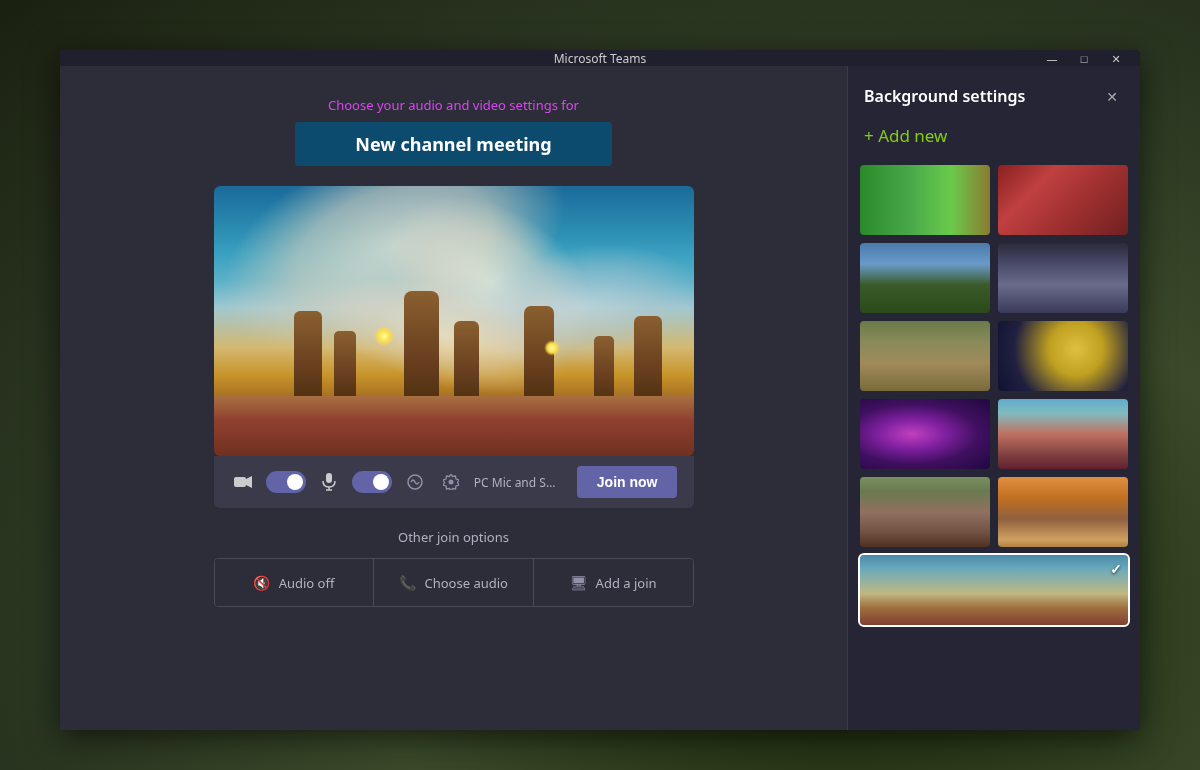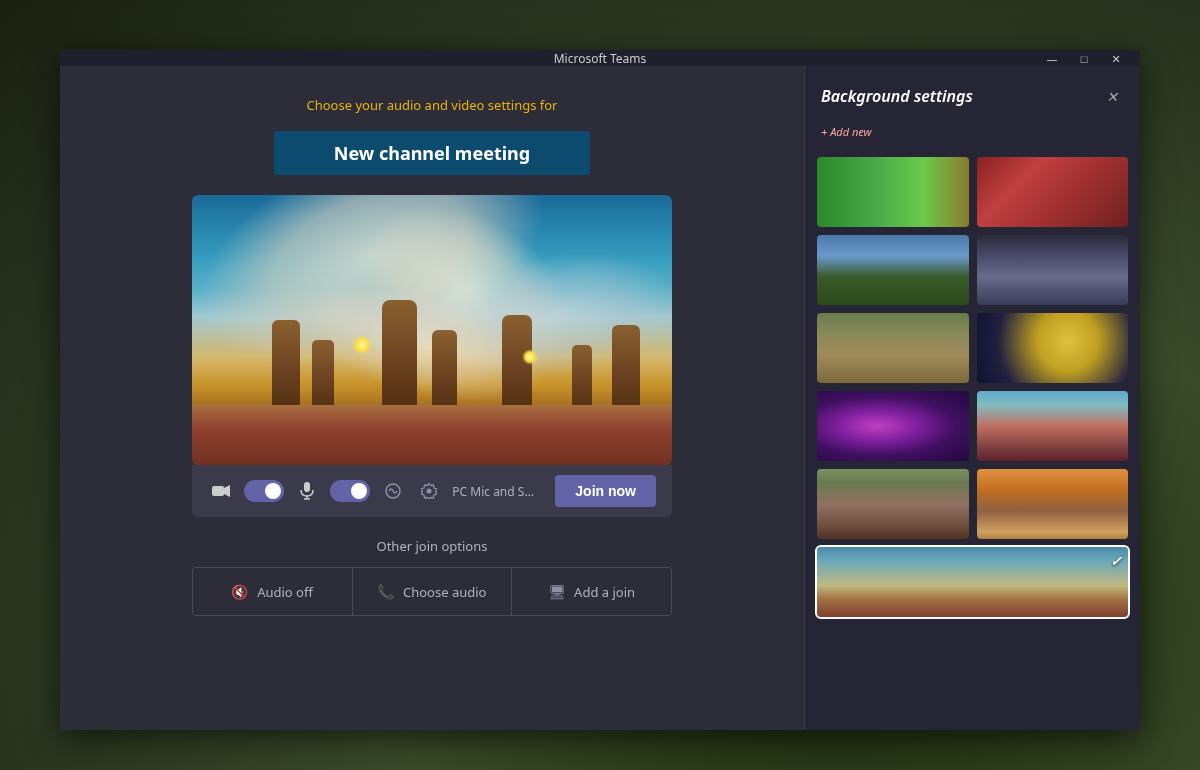--- a/index.html
+++ b/index.html
@@ -83,23 +83,23 @@
     .main-content {
       flex: 1;
       display: flex;
       flex-direction: column;
       align-items: center;
       padding: 30px 40px 20px;
       overflow: hidden;
     }
 
     .subtitle {
-      color: #eab308;
+      color: #d946ef;
       font-size: 13px;
-      margin-bottom: 17px;
+      margin-bottom: 8px;
       text-align: center;
     }
 
     .meeting-title-bar {
       background: #0c4a6e;
       border-radius: 3px;
       padding: 10px 60px;
       margin-bottom: 20px;
     }
     .meeting-title {
@@ -314,28 +314,27 @@
       background: #2d2d3a;
     }
     .join-option:last-child { border-right: none; }
     .join-option-icon {
       font-size: 14px;
       color: #9090a8;
     }
 
     
     .bg-settings-panel {
-      width: 336px;
+      width: 293px;
       background: #252535;
       border-left: 1px solid #3a3a4a;
       display: flex;
       flex-direction: column;
       padding: 0;
       overflow: hidden;
-      font-style: italic;
     }
 
     .bg-panel-header {
       display: flex;
       align-items: center;
       justify-content: space-between;
       padding: 18px 16px 12px;
       flex-shrink: 0;
     }
 
@@ -354,22 +353,22 @@
       color: #aaaaaa;
       cursor: pointer;
       font-size: 14px;
       border-radius: 3px;
     }
 
     .add-new-btn {
       display: flex;
       align-items: flex-end;
       gap: 6px;
-      color: #fca5a5;
-      font-size: 11px;
+      color: #84cc16;
+      font-size: 17px;
       padding: 4px 16px 14px;
       cursor: pointer;
     }
 
     
     .bg-thumbnails {
       flex: 1;
       overflow-y: auto;
       padding: 4px 12px 12px;
     }

